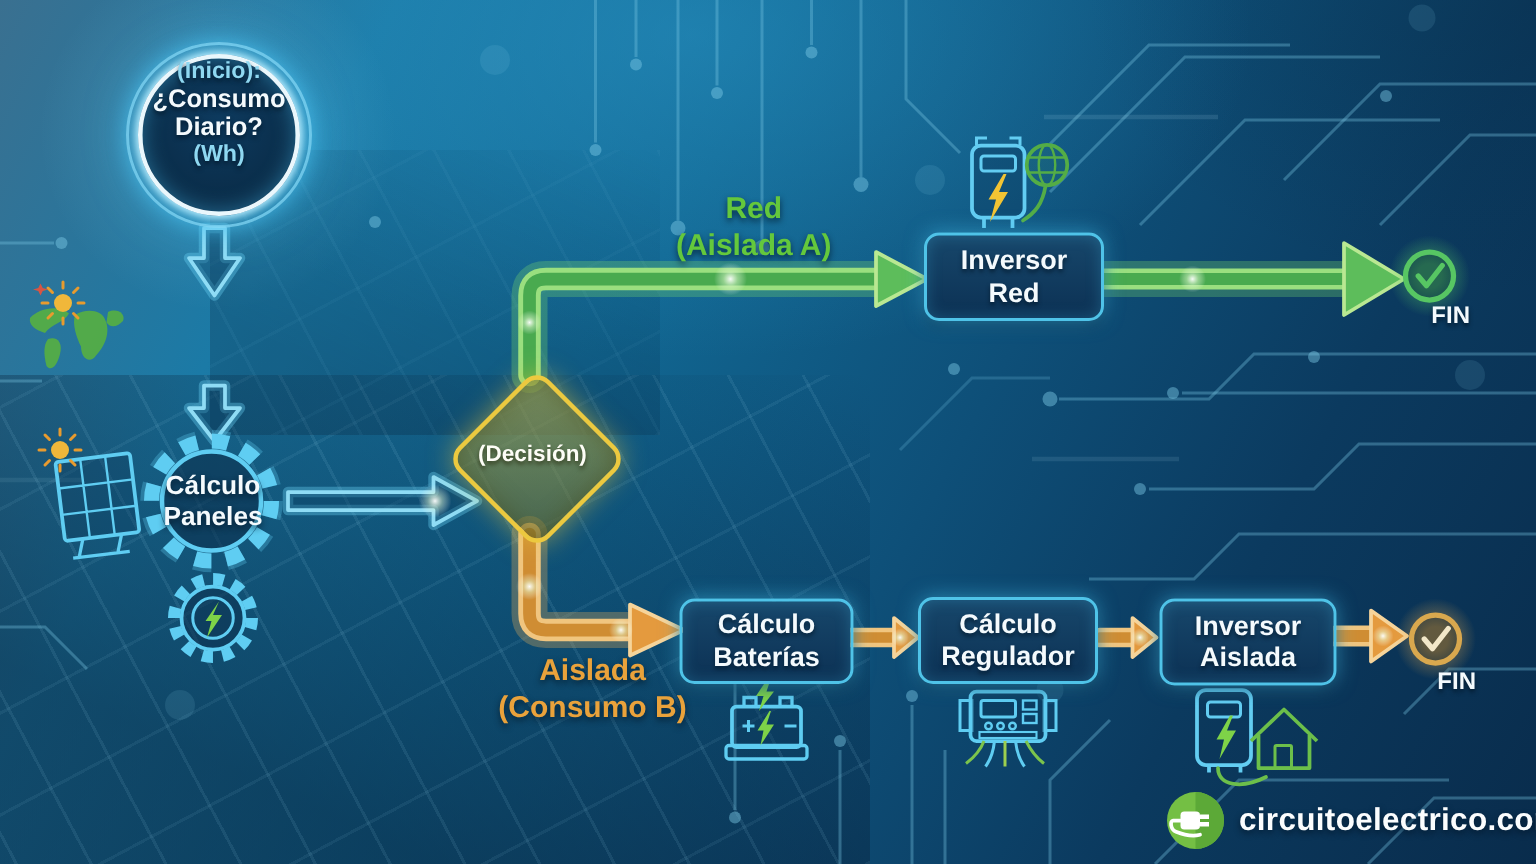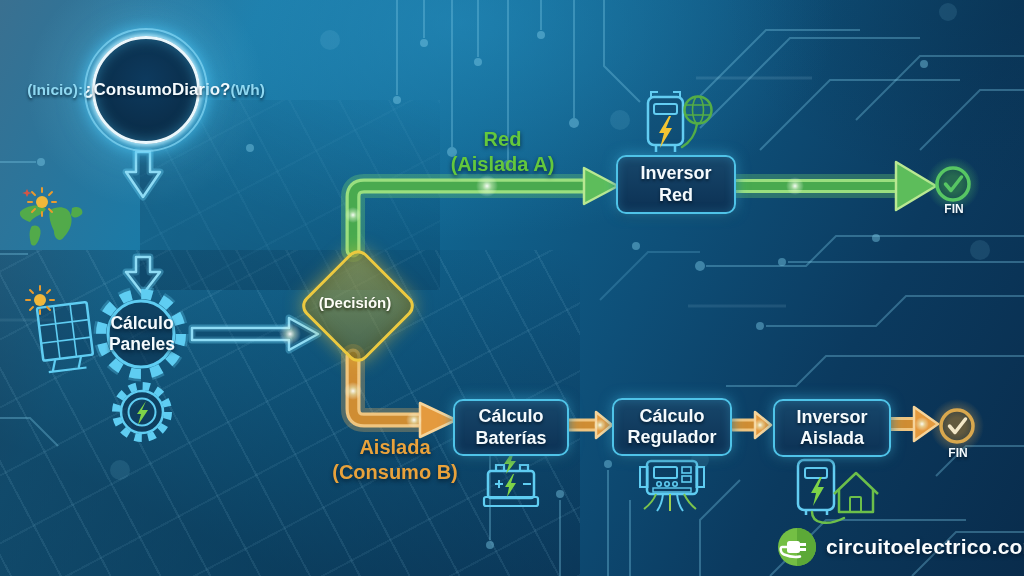--- a/index.html
+++ b/index.html
@@ -18,21 +18,21 @@
     background:
       repeating-linear-gradient(62deg, rgba(150,210,235,0.10) 0 2px, rgba(150,210,235,0) 2px 44px),
       repeating-linear-gradient(-28deg, rgba(150,210,235,0.08) 0 2px, rgba(150,210,235,0) 2px 60px),
       linear-gradient(205deg, rgba(7,26,48,0) 0%, rgba(7,26,48,0.5) 75%);
   }
   .start-circle{
     left:92px;top:36px;width:102px;height:102px;border-radius:50%;
     background:radial-gradient(circle at 50% 40%, #0d3a5e 0%, #0a2c48 70%, #092540 100%);
     border:3px solid #eaf7fc;
     box-shadow:0 0 5px 2px rgba(190,240,255,0.9), 0 0 26px 8px rgba(60,190,240,0.55), inset 0 0 14px rgba(70,190,240,0.45);
-    display:flex;flex-direction:row;align-items:center;justify-content:center;
+    display:flex;flex-direction:column;align-items:center;
     text-align:center;line-height:1.12;
   }
   .start-circle::before{
     content:"";position:absolute;left:-11px;top:-11px;right:-11px;bottom:-11px;
     border-radius:50%;border:2.5px solid rgba(130,215,245,0.75);
     box-shadow:0 0 12px rgba(80,200,245,0.5);
   }
   .tx-cyan{color:#8fd8f1;font-size:15.5px;text-shadow:0 2px 3px rgba(2,20,36,0.7);}
   .tx-white{color:#f4fafd;font-size:17px;text-shadow:0 2px 3px rgba(2,20,36,0.7);}
   .nbox{
@@ -48,21 +48,21 @@
     left:315px;top:263px;width:80px;height:80px;transform:rotate(45deg);
     border:3px solid #ecc93f;border-radius:12px;
     background:linear-gradient(135deg, rgba(190,180,75,0.6), rgba(115,115,45,0.55));
     box-shadow:0 0 18px rgba(235,200,60,0.55), inset 0 0 16px rgba(70,70,15,0.45);
   }
   .diamond-label{left:295px;top:294px;width:120px;text-align:center;color:#fdfdf6;font-size:15px;text-shadow:0 2px 3px rgba(30,30,0,0.7);}
   .gear-label{left:93px;top:313px;width:98px;text-align:center;color:#f4fafd;font-size:17.5px;line-height:1.2;text-shadow:0 2px 4px rgba(2,20,36,0.8);}
   .path-label{text-align:center;font-size:20px;line-height:1.25;text-shadow:0 2px 4px rgba(2,22,38,0.75);}
   .lbl-green{color:#64c83c;}
   .lbl-orange{color:#e9a23b;}
-  .fin-label{width:52px;text-align:center;color:#f4fafd;font-size:12px;text-shadow:0 2px 3px rgba(2,20,36,0.75);}
+  .fin-label{width:52px;text-align:right;color:#f4fafd;font-size:16px;text-shadow:0 2px 3px rgba(2,20,36,0.75);}
   .watermark{left:777px;top:527px;display:flex;align-items:center;gap:9px;}
   .watermark span{color:#fbfdfe;font-size:21px;letter-spacing:0.2px;text-shadow:0 2px 4px rgba(2,18,34,0.7);}
   svg{display:block;}
 </style>
 </head>
 <body>
 
 <div id="canvas">
 
   <div class="abs panels" style="left:-40px;top:250px;width:620px;height:326px;"></div>

